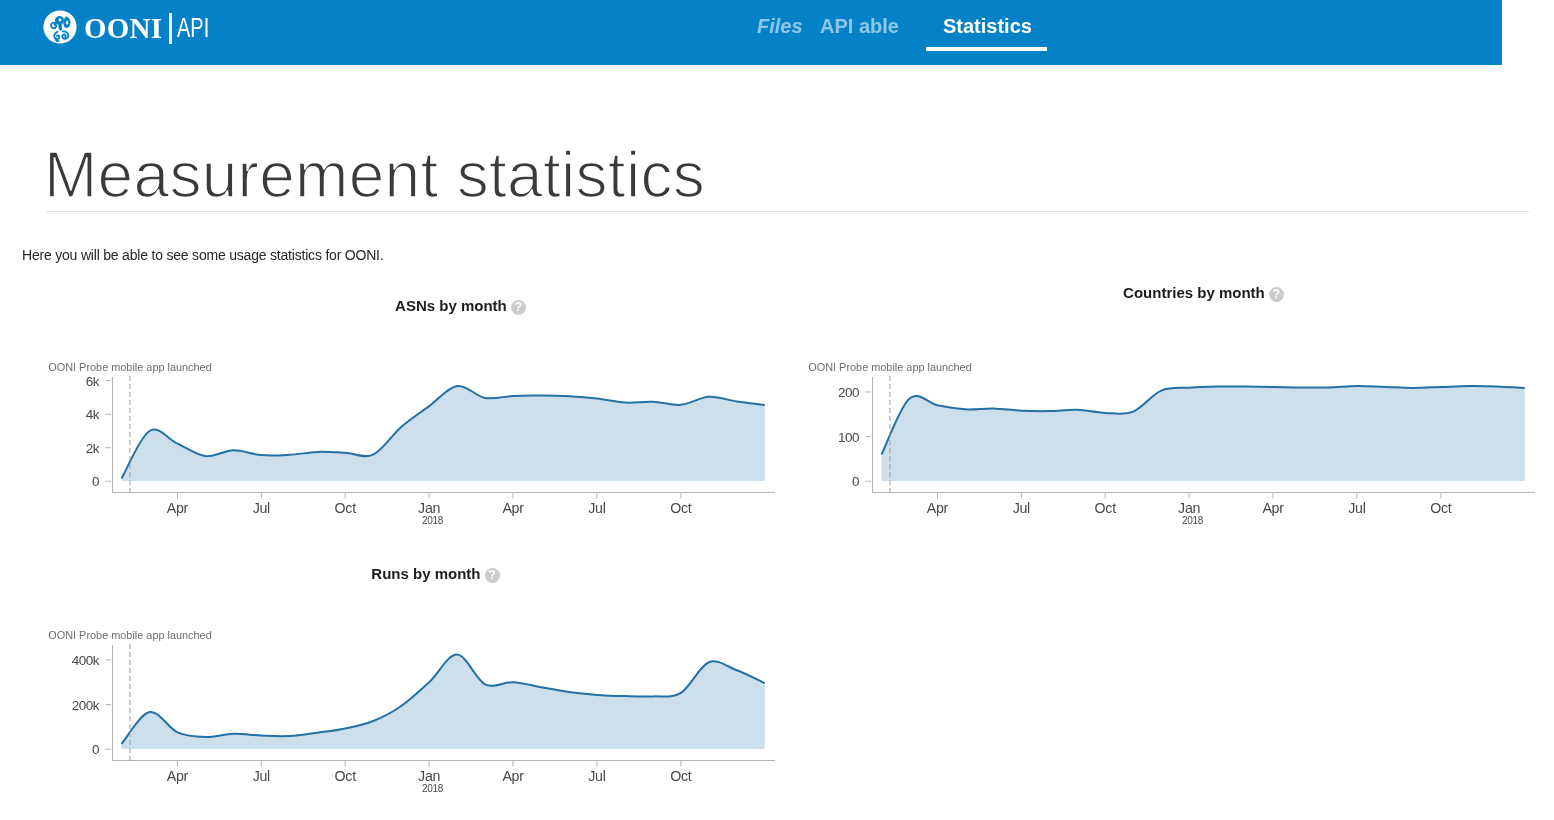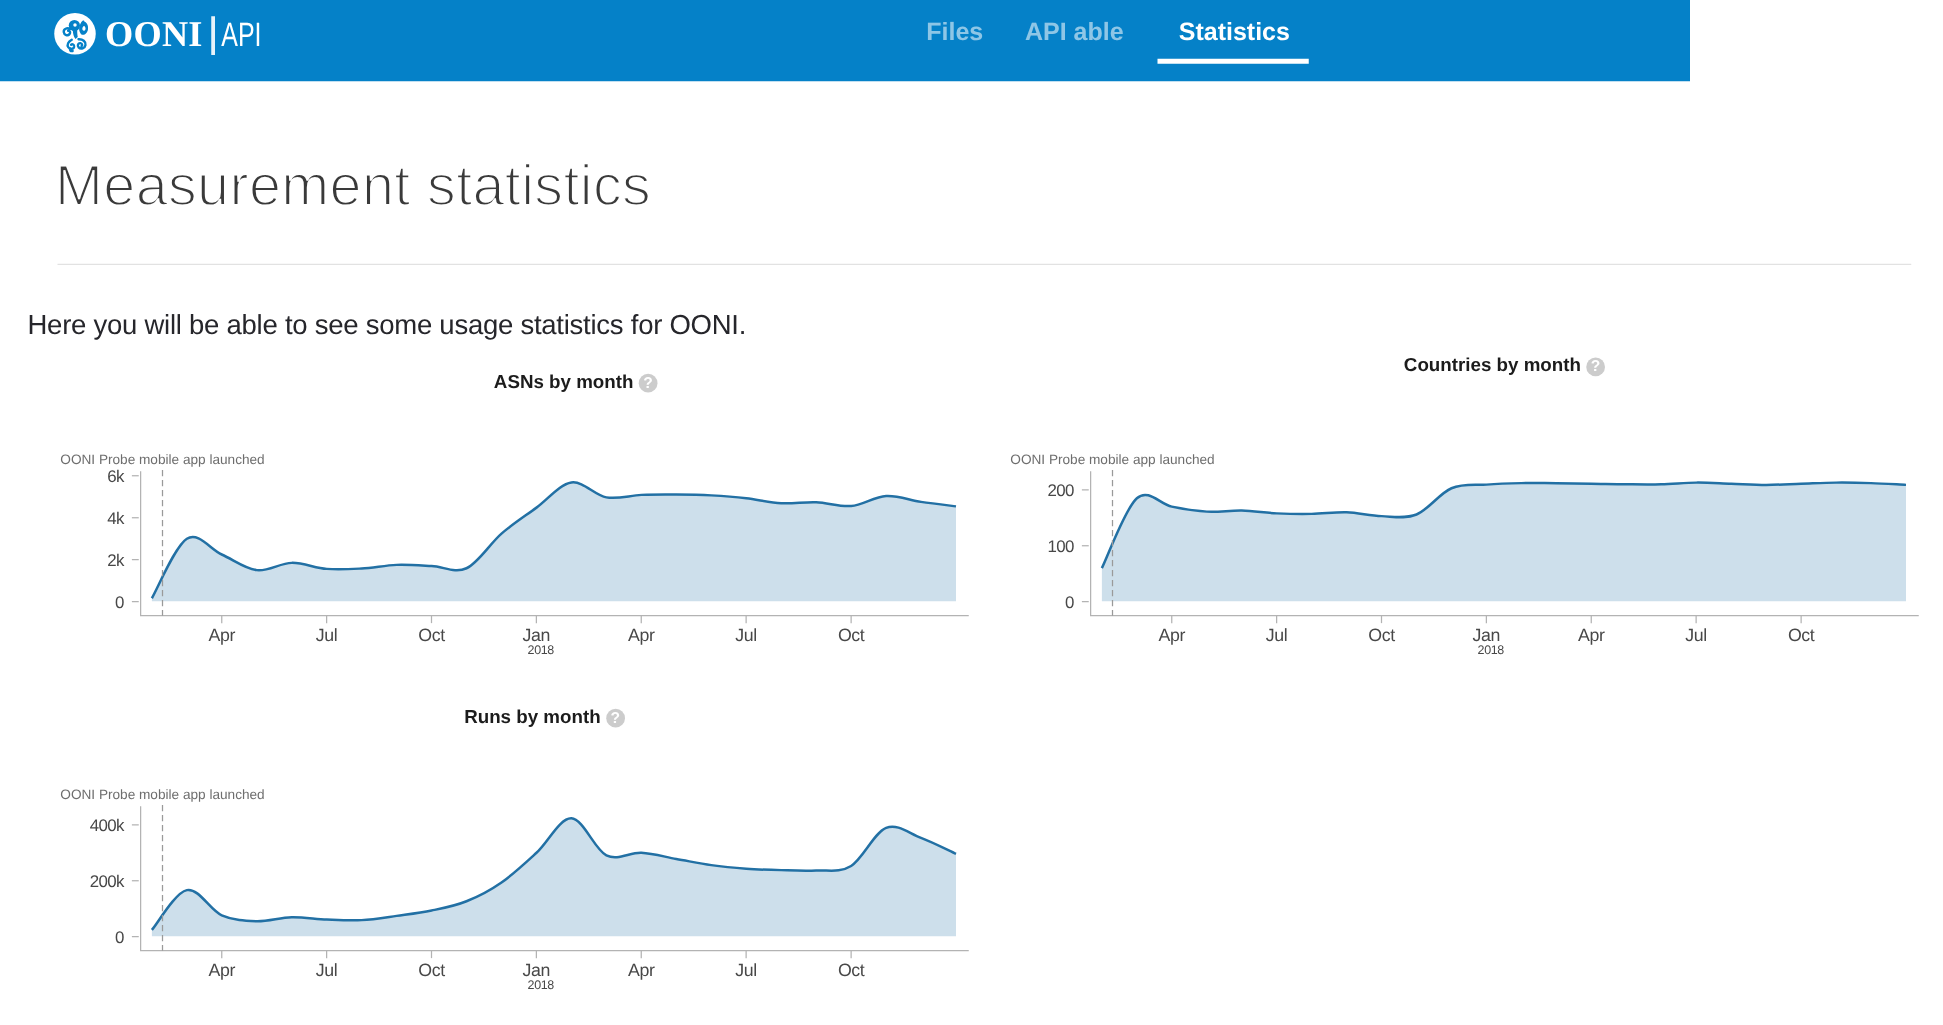--- a/index.html
+++ b/index.html
@@ -1,26 +1,26 @@
 <!DOCTYPE html>
 <html><head><meta charset="utf-8"><title>Measurement statistics</title>
 <style>
 * { margin:0; padding:0; box-sizing:border-box; }
 html,body { width:1554px; height:820px; background:#fff; font-family:"Liberation Sans", sans-serif; overflow:hidden; position:relative; }
-#hdr { position:absolute; left:0; top:0; width:1352px; height:65px; background:#0581c8; }
+#hdr { position:absolute; left:0; top:0; width:1502px; height:65px; background:#0581c8; }
 #logo { position:absolute; left:43px; top:10px; }
 #ooni { position:absolute; left:84px; top:12px; font-family:"Liberation Serif", serif; font-weight:bold; font-size:29px; color:#fff; letter-spacing:0.2px; }
 #bar { position:absolute; left:169px; top:13px; width:2.5px; height:31px; background:#e9f3fa; }
 #api { position:absolute; left:177px; top:13px; font-size:27px; color:#fff; transform:scaleX(.74); transform-origin:0 0; font-weight:normal; }
 .nav { position:absolute; top:14.5px; font-size:20px; font-weight:bold; color:rgba(255,255,255,0.55); letter-spacing:0px; }
 .nav.act { color:#ffffff; }
 #under { position:absolute; left:926px; top:47px; width:121px; height:3.5px; background:#fff; }
-h1 { position:absolute; left:44px; top:125px; font-size:46px; font-weight:normal; color:#3a3a3a; letter-spacing:0.3px; line-height:1; -webkit-text-stroke:1.6px #fff; }
+h1 { position:absolute; left:44px; top:143px; font-size:64px; font-weight:normal; color:#3a3a3a; letter-spacing:0.3px; line-height:1; -webkit-text-stroke:1.6px #fff; }
 #hr { position:absolute; left:46px; top:211px; width:1483px; height:1px; background:#e2e2e2; }
-#para { position:absolute; left:22px; top:247px; font-size:22px; letter-spacing:-0.2px; color:#26262b; }
+#para { position:absolute; left:22px; top:247px; font-size:14px; letter-spacing:-0.2px; color:#26262b; }
 .ctitle { position:absolute; width:663px; text-align:center; font-size:15px; font-weight:bold; color:#1c1c1c; }
 .qi { display:inline-block; width:15px; height:15px; border-radius:50%; background:#ccc; color:#fff; font-size:12.5px; font-weight:bold; text-align:center; line-height:15px; vertical-align:0.5px; }
 #charts { position:absolute; left:0; top:0; }
 </style></head>
 <body>
 <div id="hdr">
 <svg id="logo" width="34" height="34" viewBox="0 0 34 34">
 <circle cx="17" cy="17" r="16.6" fill="#fff"></circle>
 <g fill="none" stroke="#0581c8" stroke-width="1.9" stroke-linecap="round">
 <circle cx="16.5" cy="10.4" r="4.5" fill="#0581c8" stroke="none"></circle>
@@ -30,21 +30,21 @@
 <path d="M24.2,10.6 C25.2,11.2 25.7,12.5 25.3,13.6 C24.9,14.7 23.7,14.9 23.1,14.0 C22.5,13.1 23.0,11.4 24.2,10.6 Z" fill="#fff" stroke="none"></path>
 <path d="M13.1,13.2 C10.6,11.8 7.7,13.3 8.0,15.7 C8.3,18.1 11.2,19.0 12.6,17.3 C13.7,16.0 12.9,14.4 11.5,14.6"></path>
 <path d="M14.4,21.8 C11.7,23.3 10.2,25.9 11.7,27.9 C13.2,29.9 16.1,29.3 16.3,27.3 C16.4,25.7 14.9,25.0 13.9,25.8"></path>
 <path d="M13.4,28.8 C12.4,30.2 13.6,31.3 15.1,30.8"></path>
 <path d="M19.8,21.4 C23.2,21.2 25.8,23.3 25.4,26.0 C25.0,28.7 21.6,29.8 19.9,27.9 C18.6,26.4 19.5,24.3 21.3,24.5 C22.7,24.7 23.2,26.2 22.2,27.0"></path>
 </g>
 </svg>
 <span id="ooni">OONI</span>
 <span id="bar"></span>
 <span id="api">API</span>
-<span class="nav" style="left:741px;">Files</span>
+<span class="nav" style="left:757px;font-style:italic;">Files</span>
 <span class="nav" style="left:820px;">API able</span>
 <span class="nav act" style="left:943px;">Statistics</span>
 <div id="under"></div>
 </div>
 <h1>Measurement statistics</h1>
 <div id="hr"></div>
 <div id="para">Here you will be able to see some usage statistics for OONI.</div>
 
 <div class="ctitle" style="left:129px;top:297px;">ASNs by month <span class="qi">?</span></div>
 <div class="ctitle" style="left:872px;top:284px;">Countries by month <span class="qi">?</span></div>

